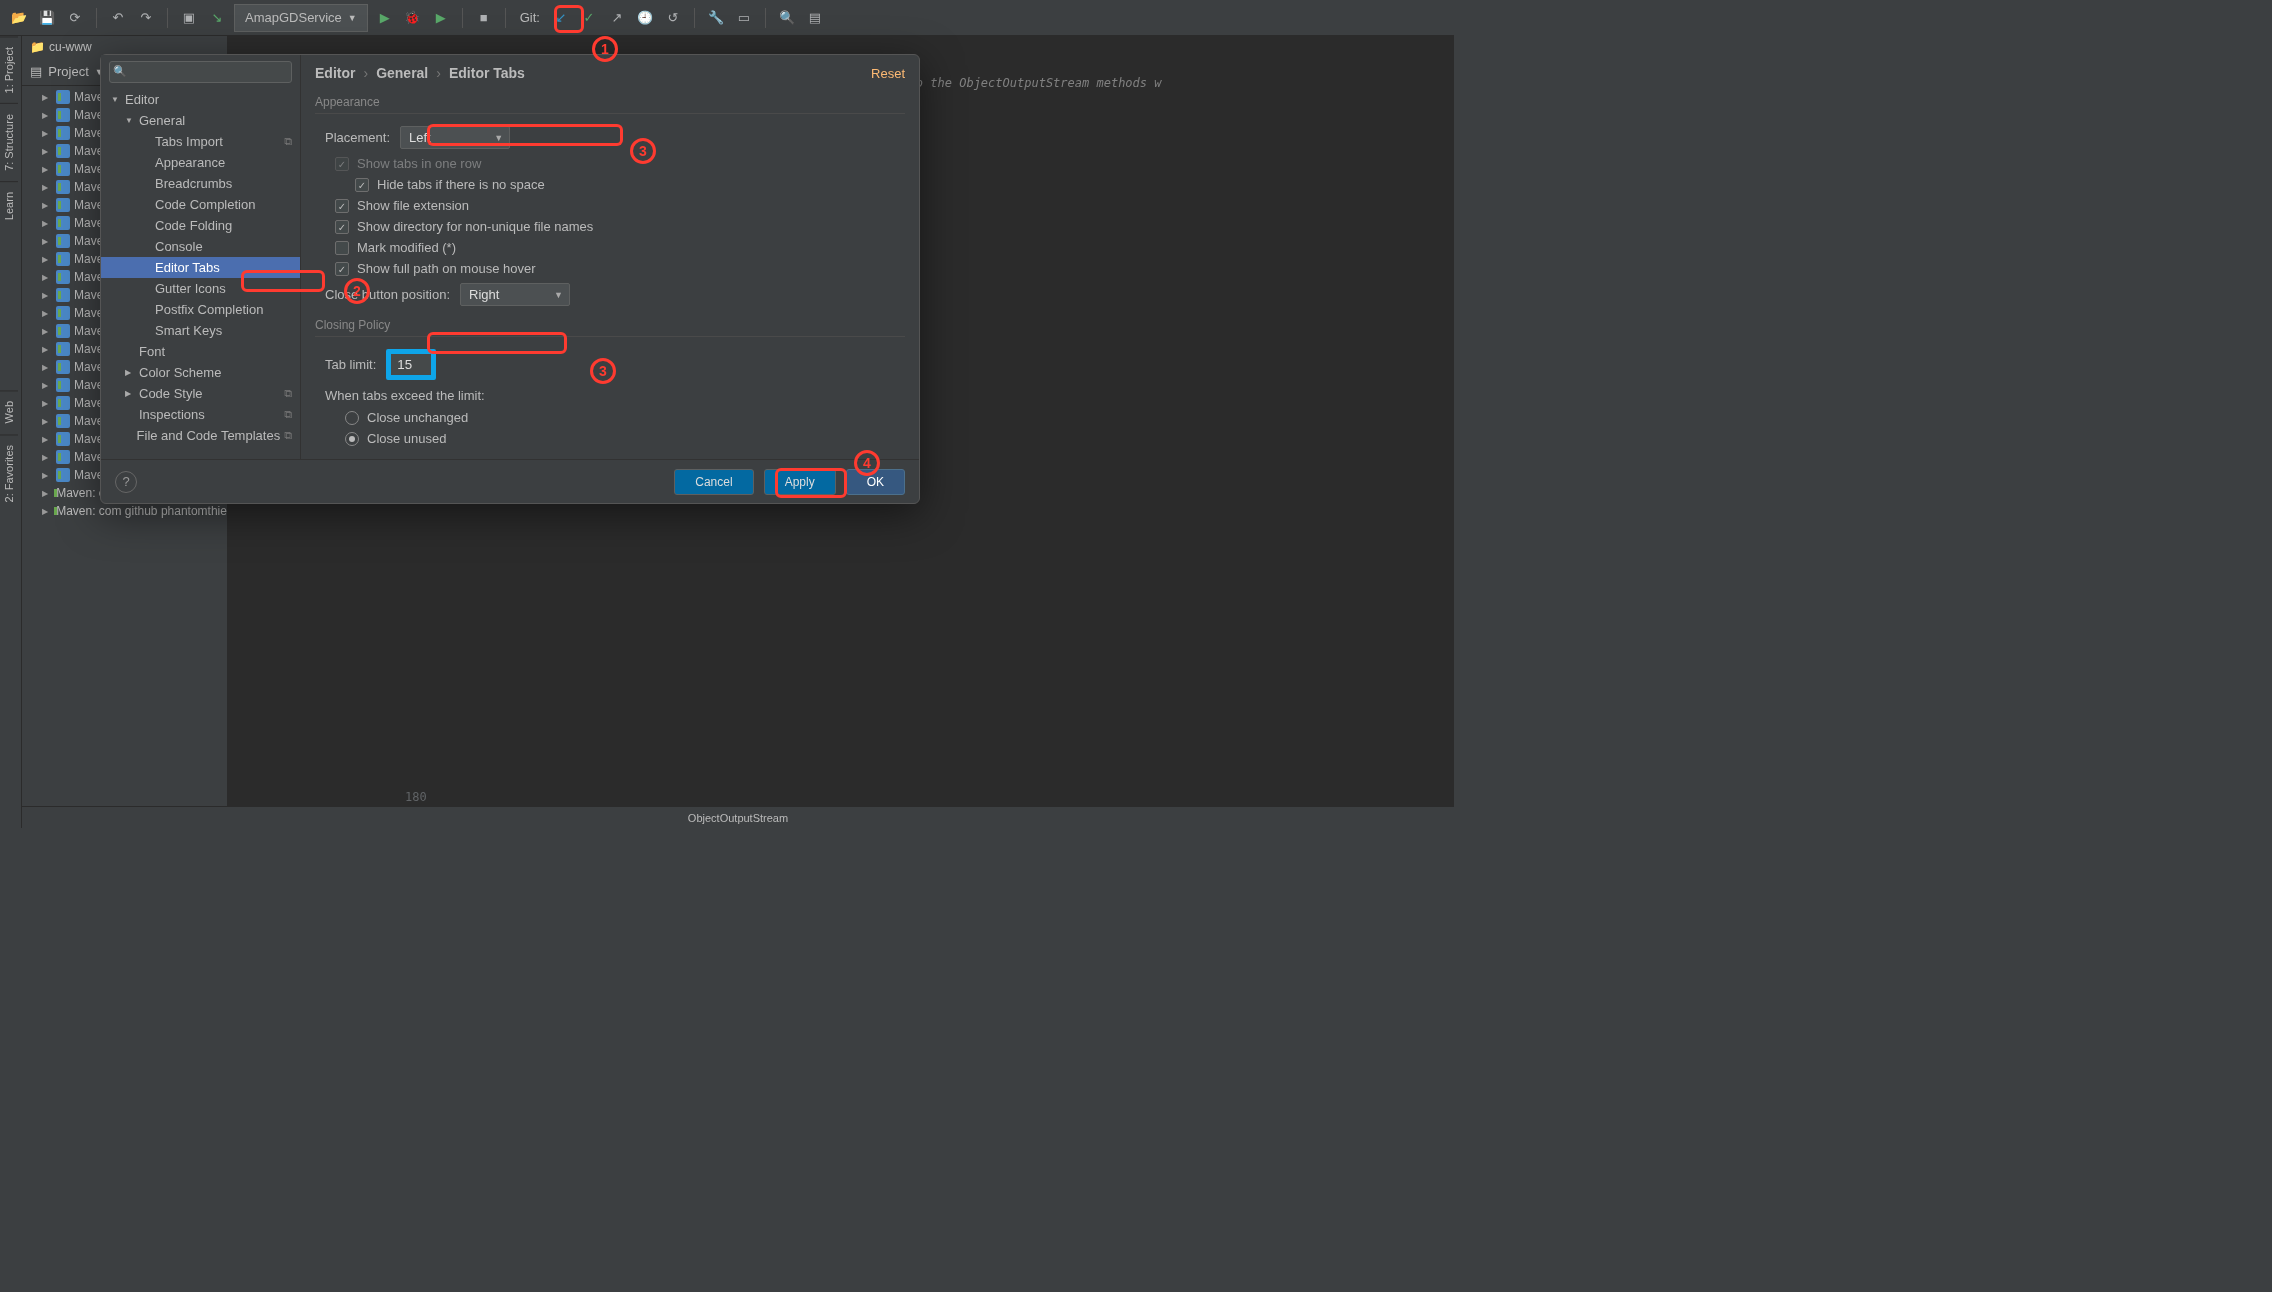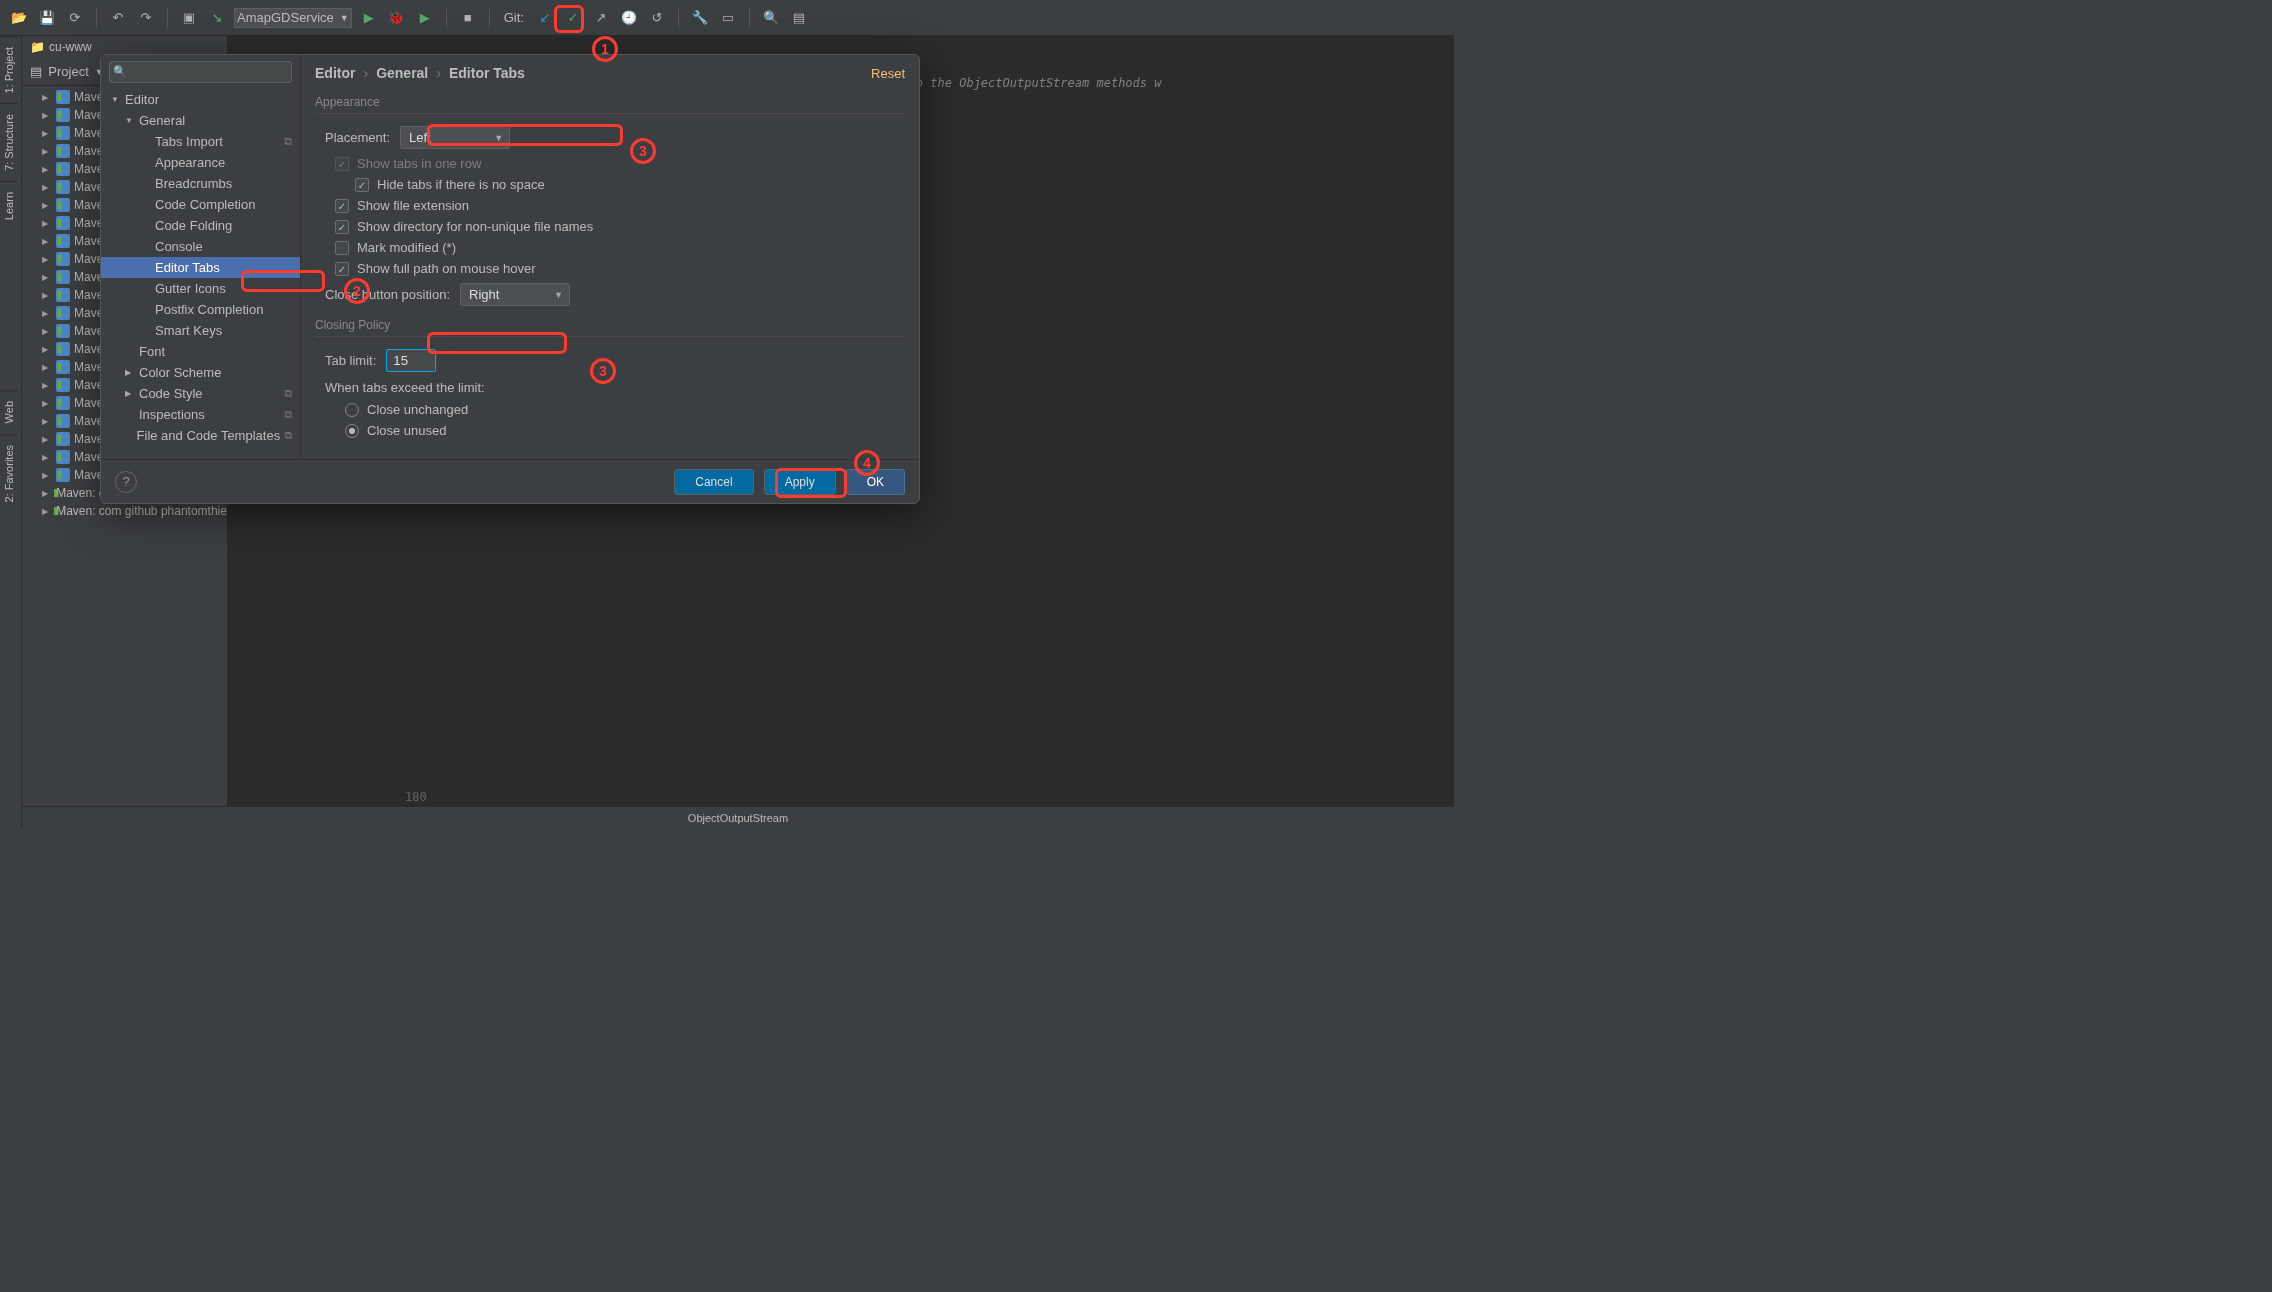--- a/index.html
+++ b/index.html
@@ -2,21 +2,21 @@
 <html><head>
 <meta charset="utf-8">
 <style>
 * { margin:0; padding:0; box-sizing:border-box; font-family:-apple-system,BlinkMacSystemFont,"Segoe UI",sans-serif; }
 body { background:#3c3f41; color:#bbbbbb; font-size:13px; width:1454px; height:828px; overflow:hidden; position:relative; }
 
 
 .toolbar { height:36px; background:#3c3f41; border-bottom:1px solid #2b2b2b; display:flex; align-items:center; padding:0 8px; gap:6px; }
 .tb-icon { width:22px; height:22px; display:flex; align-items:center; justify-content:center; color:#afb1b3; cursor:pointer; }
 .tb-sep { width:1px; height:20px; background:#555; margin:0 4px; }
-.tb-run-config { display:flex; align-items:center; gap:6px; background:#4c5052; border:1px solid #5e6060; padding:2px 2px; border-radius:0; height:20px; }
+.tb-run-config { display:flex; align-items:center; gap:6px; background:#4c5052; border:1px solid #5e6060; padding:2px 10px; border-radius:0; height:28px; }
 .tb-run-config .caret { font-size:9px; }
 .tb-green { color:#59a869; }
 .tb-blue { color:#3592c4; }
 .git-label { color:#bbbbbb; margin:0 4px; }
 
 
 .left-gutter { position:absolute; left:0; top:36px; width:22px; bottom:0; background:#3c3f41; border-right:1px solid #2b2b2b; }
 .gutter-tab { writing-mode:vertical-rl; transform:rotate(180deg); padding:10px 3px; font-size:11px; color:#bbbbbb; cursor:pointer; border-bottom:1px solid #2b2b2b; }
 
 
@@ -72,21 +72,21 @@
 .form-label { min-width:120px; color:#bbbbbb; }
 .select { background:#4c5052; border:1px solid #5e6060; color:#ddd; padding:3px 24px 3px 8px; border-radius:2px; position:relative; min-width:110px; display:flex; align-items:center;}
 .select .caret { position:absolute; right:6px; font-size:9px; color:#aaa;}
 .chk-row { display:flex; align-items:flex-end; gap:8px; padding:3px 0 3px 20px; }
 .chk { width:14px; height:14px; border:1px solid #6e6e6e; border-radius:2px; display:flex; align-items:center; justify-content:center; color:#bbbbbb; font-size:10px; background:#43494a;}
 .chk.on::before { content:"✓"; }
 .chk.dis { opacity:0.5; }
 .radio-row { display:flex; align-items:center; gap:8px; padding:3px 0 3px 30px;}
 .radio { width:14px; height:14px; border:1px solid #888; border-radius:50%; display:flex; align-items:center; justify-content:center;}
 .radio.on::before { content:""; width:6px; height:6px; background:#bbbbbb; border-radius:50%; }
-.num-input { width:50px; background:#45494a; border:1px solid #0ea5e9; color:#ddd; padding:3px 6px; border-radius:2px;}
+.num-input { width:50px; background:#45494a; border:5px solid #0ea5e9; color:#ddd; padding:3px 6px; border-radius:2px;}
 
 .dlg-footer { height:44px; border-top:1px solid #323232; display:flex; align-items:center; padding:0 14px; gap:10px;}
 .help-circle { width:22px; height:22px; border:1px solid #666; border-radius:50%; display:flex; align-items:center; justify-content:center; color:#999;}
 .btn { padding:5px 20px; border-radius:3px; border:1px solid #5e6060; background:#0369a1; color:#ddd; cursor:pointer; font-size:12px;}
 .btn.primary { background:#365880; border-color:#4c708c; color:#fff;}
 
 
 .callout { position:absolute; border:3px solid #ff3b30; border-radius:6px; pointer-events:none; }
 .callnum { position:absolute; width:26px; height:26px; border:3px solid #ff3b30; border-radius:50%; color:#ff3b30; display:flex; align-items:center; justify-content:center; font-weight:bold; font-size:14px; pointer-events:none; background:transparent;}
 

